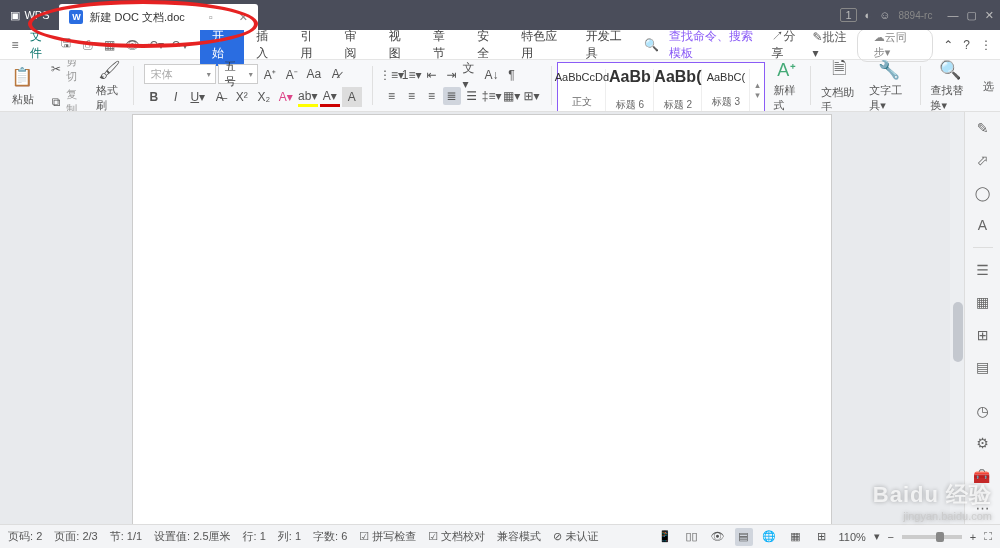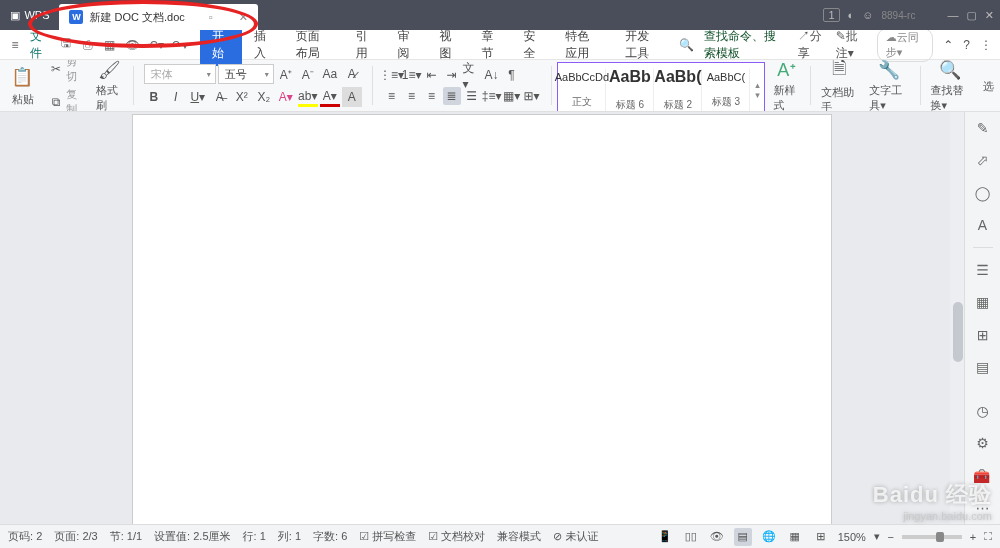--- a/index.html
+++ b/index.html
@@ -6,42 +6,42 @@
 body { width:1000px; height:548px; background:#fff; overflow:hidden; position:relative; font-size:12px; }
 
 
 .titlebar { height:30px; background:#4a4d5a; display:flex; align-items:center; color:#ccc; position:relative; }
 .titlebar .brand { padding:0 10px; font-size:11px; color:#fff; display:flex; align-items:center; gap:4px; }
 .titlebar .tab { background:#fff; color:#333; height:26px; margin-top:4px; display:flex; align-items:center; padding:0 10px; gap:6px; font-size:11px; border-radius:3px 3px 0 0; }
 .titlebar .tab .doc-ico { width:14px; height:14px; background:#2a6de1; border-radius:2px; display:inline-flex; align-items:center; justify-content:center; color:#fff; font-size:9px; font-weight:bold; }
 .titlebar .tab .tab-close { margin-left:20px; color:#888; cursor:pointer; }
 .titlebar .winctl { position:absolute; right:6px; top:0; display:flex; align-items:center; gap:8px; height:30px; color:#bbb; font-size:11px; }
 .titlebar .winctl span { cursor:pointer; }
-.titlebar .ver { margin-right:24px; font-size:10px; color:#888; }
+.titlebar .ver { margin-right:7px; font-size:10px; color:#888; }
 
 
 .menurow { height:30px; background:#fff; border-bottom:1px solid #e5e5e5; display:flex; align-items:center; padding:0 8px; gap:6px; font-size:12px; }
 .menurow .qa { display:flex; align-items:center; gap:8px; color:#555; }
 .menurow .qa .ico { width:16px; height:16px; display:inline-flex; align-items:center; justify-content:center; color:#666; cursor:pointer; }
 .menurow .menutabs { display:flex; align-items:center; margin-left:6px; }
 .menurow .menutab { padding:4px 12px; color:#444; cursor:pointer; }
 .menurow .menutab.active { background:#2a6de1; color:#fff; border-radius:3px; }
 .menurow .right { margin-left:auto; display:flex; align-items:center; gap:10px; color:#555; }
-.menurow .right .cloud { border:1px solid #ddd; border-radius:10px; padding:1px 8px; color:#888; font-size:11px; }
+.menurow .right .cloud { border:1px solid #ddd; border-radius:10px; padding:1px 16px; color:#888; font-size:11px; }
 
 
 .ribbon { height:52px; background:#f7f8fa; border-bottom:1px solid #e0e0e0; display:flex; align-items:stretch; padding:2px 6px; gap:4px; overflow:hidden; }
 .grp { display:flex; flex-direction:column; align-items:center; justify-content:center; padding:0 4px; font-size:11px; color:#555; position:relative; }
 .grp .big { width:26px; height:26px; display:flex; align-items:center; justify-content:center; font-size:18px; color:#555; }
 .grp .lbl { font-size:11px; margin-top:2px; }
 .sep { width:1px; background:#e0e0e0; margin:4px 2px; }
 .sel { border:1px solid #ccc; background:#fff; height:20px; font-size:11px; color:#333; display:flex; align-items:center; padding:0 16px 0 6px; position:relative; }
 .sel::after { content:"▾"; position:absolute; right:4px; font-size:8px; color:#888; }
 .fontname { width:72px; color:#aaa; }
-.fontsize { width:56px; }
+.fontsize { width:40px; }
 .icobtn { width:20px; height:20px; display:inline-flex; align-items:center; justify-content:center; color:#555; cursor:pointer; font-size:12px; }
 .tworow { display:flex; flex-direction:column; justify-content:center; gap:3px; padding:0 4px; }
 .row { display:flex; align-items:center; gap:2px; }
 .alignbtn { width:18px; height:18px; }
 .alignbtn.on { background:#d0d5dd; border-radius:2px; }
 .stylegal { display:flex; align-items:center; border:1px solid #8b5cf6; background:#fff; height:56px; }
 .stylegal .item { width:48px; height:42px; display:flex; flex-direction:column; align-items:center; justify-content:center; border-right:1px solid #eee; cursor:pointer; }
 .stylegal .item .prev { font-size:11px; color:#333; }
 .stylegal .item.big .prev { font-size:16px; font-weight:bold; }
 .stylegal .item .nm { font-size:10px; color:#666; margin-top:12px; }
@@ -102,32 +102,31 @@
     <span class="ico">🖫</span>
     <span class="ico">⎙</span>
     <span class="ico">▦</span>
     <span class="ico">👁</span>
     <span class="ico">↶▾</span>
     <span class="ico">↷▾</span>
   </div>
   <div class="menutabs" id="menutabs">
       <span class="menutab active">开始</span>
       <span class="menutab">插入</span>
-      <span class="menutab">页面布局</span>
       <span class="menutab">引用</span>
       <span class="menutab">审阅</span>
       <span class="menutab">视图</span>
       <span class="menutab">章节</span>
       <span class="menutab">安全</span>
       <span class="menutab">特色应用</span>
       <span class="menutab">开发工具</span>
     </div>
   <div class="right">
     <span>🔍</span>
-    <span style="color:#14532d">查找命令、搜索模板</span>
+    <span style="color:#8b5cf6">查找命令、搜索模板</span>
     <span>↗<span>分享</span></span>
     <span>✎<span>批注</span>▾</span>
     <span class="cloud">☁<span>云同步</span>▾</span>
     <span>⌃</span>
     <span>?</span>
     <span>⋮</span>
   </div>
 </div>
 
 <div class="ribbon">
@@ -281,21 +280,21 @@
   <span>兼容模式</span>
   <span>⊘ <span>未认证</span></span>
   <div class="rt">
     <span class="vwbtn">📱</span>
     <span class="vwbtn">▯▯</span>
     <span class="vwbtn">👁</span>
     <span class="vwbtn on">▤</span>
     <span class="vwbtn">🌐</span>
     <span class="vwbtn">▦</span>
     <span class="vwbtn">⊞</span>
-    <span>150%</span>▾
+    <span>110%</span>▾
     <span>−</span>
     <span style="width:60px;height:4px;background:#ccc;display:inline-block;position:relative">
         <span style="position:absolute;left:34px;top:-3px;width:8px;height:10px;background:#888;border-radius:2px"></span>
       </span>
     <span>+</span>
     <span>⛶</span>
   </div>
 </div>
 
 <div class="anno"></div>

